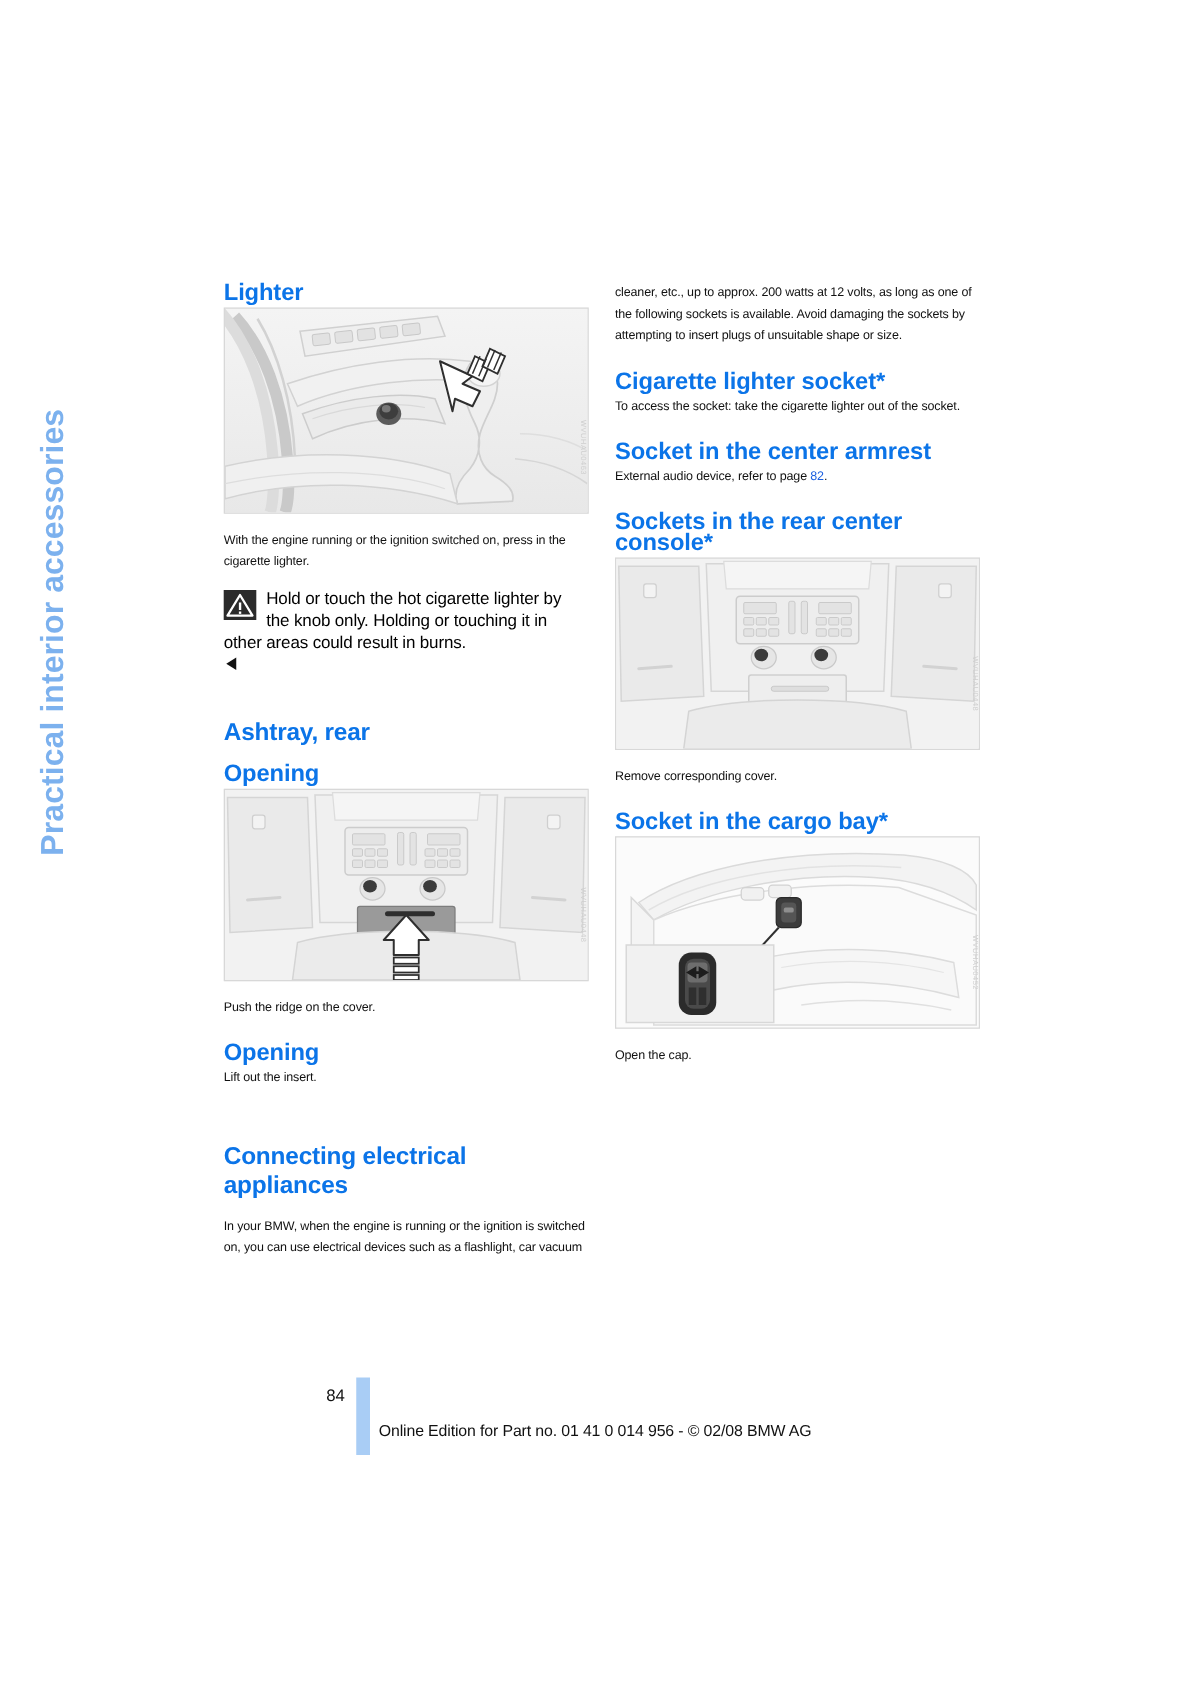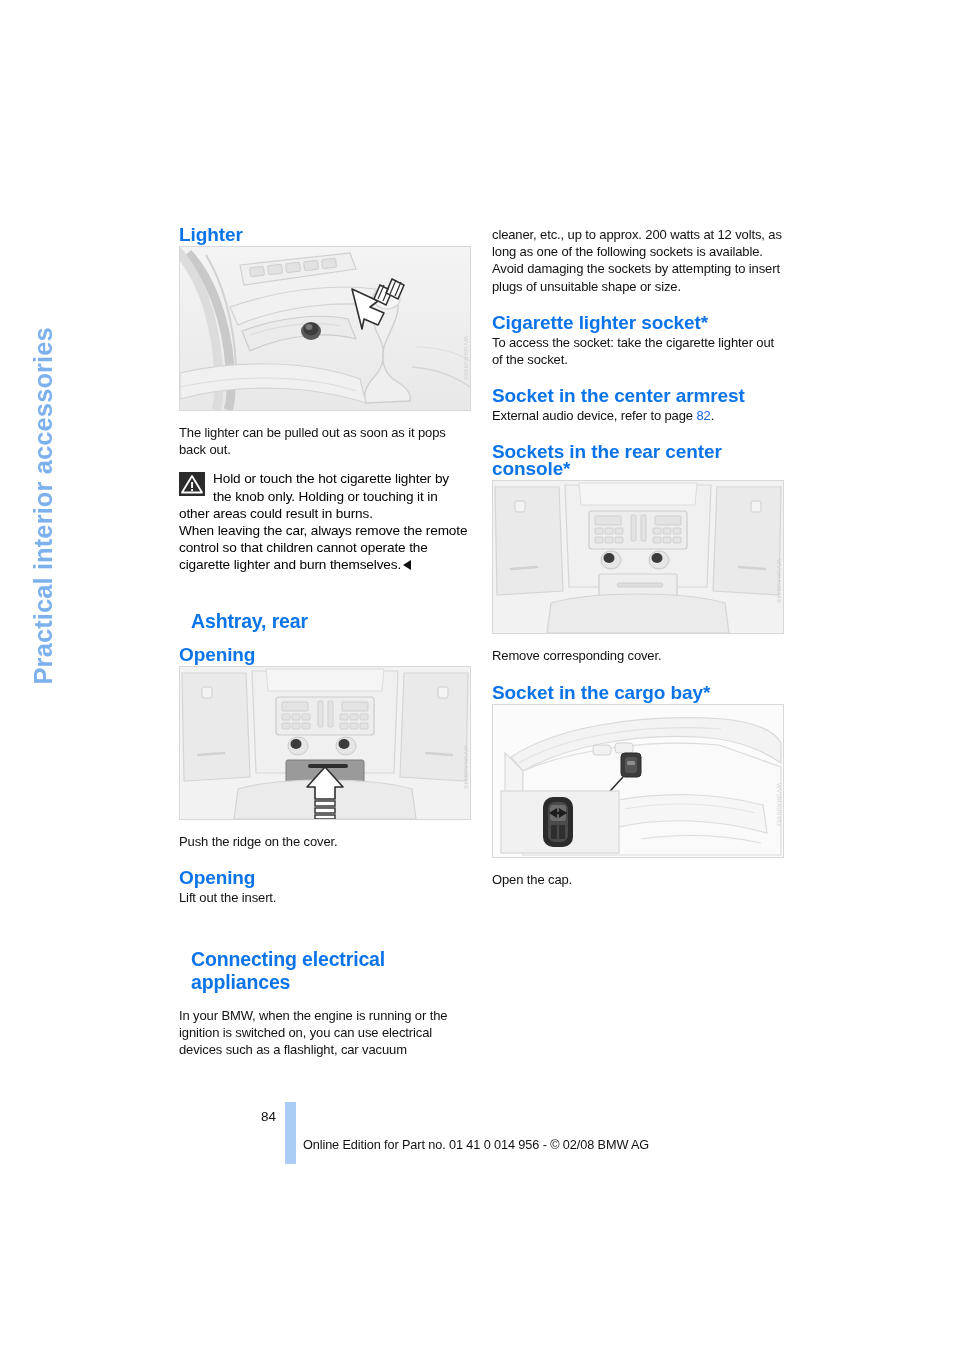--- a/index.html
+++ b/index.html
@@ -53,33 +53,33 @@
     width: 290px;
   }
   .col-left  { left: 179px; }
   .col-right { left: 492px; }
 
   h2.section {
     color: #0b74e8;
     font-size: 19.5px;
     font-weight: bold;
     line-height: 23px;
-    margin: 0 0 6px 12px;
+    margin: 0 0 6px 0;
     letter-spacing: -0.15px;
   }
   h3.sub {
     color: #0b74e8;
     font-size: 19px;
     font-weight: bold;
     line-height: 17px;
     margin: 0 0 3px 0;
     letter-spacing: -0.1px;
   }
   p.body {
-    font-size: 13px;
+    font-size: 10px;
     line-height: 17.2px;
     margin: 0 0 12px 0;
     letter-spacing: -0.12px;
     color: #111111;
   }
   p.tight { margin-bottom: 0; }
   .spacer-md { height: 13px; }
   .spacer-sm { height: 7px; }
 
   a.pageref {
@@ -239,34 +239,34 @@
         <path d="M0 126 C 60 112 130 114 180 132 L186 156 C 130 138 58 136 0 152 Z" fill="#f0f0f0" stroke="#d3d3d3" stroke-width="1.2"></path>
         <path d="M0 140 C 60 127 128 128 176 144" fill="none" stroke="#dddddd" stroke-width="1"></path>
         <path d="M232 120 C 256 122 276 130 290 140" fill="none" stroke="#d6d6d6" stroke-width="1.4"></path>
         <path d="M236 100 C 258 100 278 106 290 114" fill="none" stroke="#dedede" stroke-width="1.2"></path>
       </svg>
       <div class="code">WVUHAU0463</div>
     </div>
 
     <div class="spacer-md"></div>
 
-    <p class="body">The lighter can be pulled out as soon as it pops back out.</p>
+    <p class="body">With the engine running or the ignition switched on, press in the cigarette lighter.</p>
 
     <div class="warn-block">
       <span class="warn-icon">
         <svg viewBox="0 0 26 24" width="26" height="24">
           <rect x="0" y="0" width="26" height="24" fill="#2b2b2b"></rect>
           <path d="M13 4 L23 20.5 L3 20.5 Z" fill="none" stroke="#ffffff" stroke-width="1.8" stroke-linejoin="round"></path>
           <rect x="12.1" y="10" width="1.9" height="6" fill="#ffffff"></rect>
           <rect x="12.1" y="17.2" width="1.9" height="1.9" fill="#ffffff"></rect>
         </svg>
       </span>
       <span>Hold or touch the hot cigarette lighter by the knob only. Holding or touching it in other areas could result in burns.</span>
       <br>
-      <span>When leaving the car, always remove the remote control so that children cannot operate the cigarette lighter and burn themselves.</span><span class="endmark"></span>
+      <span class="endmark"></span>
     </div>
 
     <div style="height:36px;"></div>
 
     <h2 class="section">Ashtray, rear</h2>
     <div class="spacer-sm"></div>
     <h3 class="sub">Opening</h3>
 
     <div class="fig" style="height:152px;">
       <svg viewBox="0 0 290 152" preserveAspectRatio="none" aria-hidden="true">

